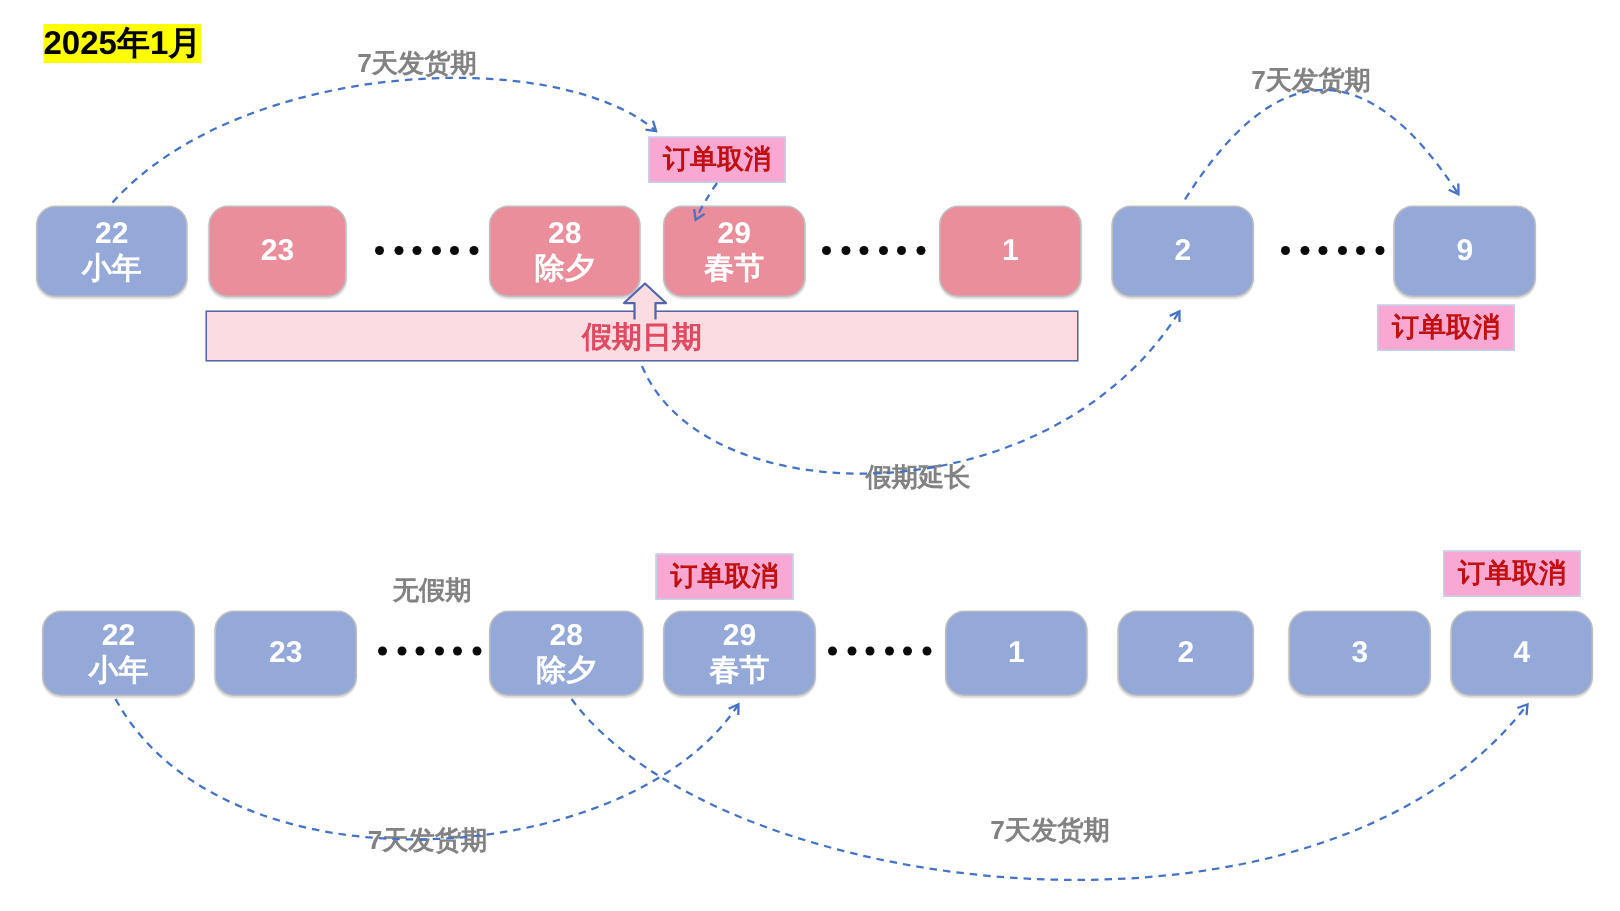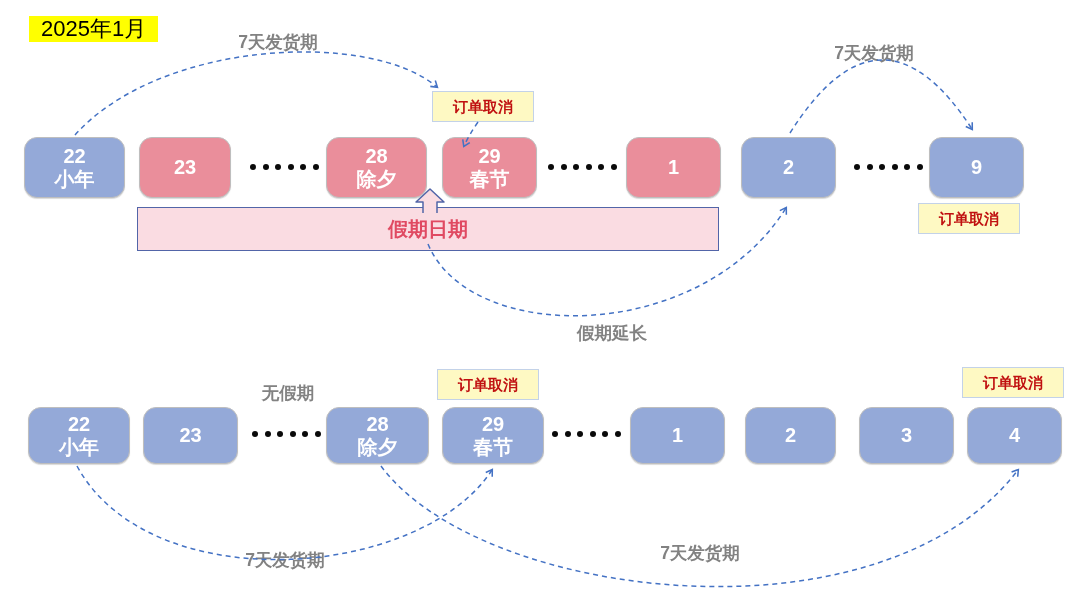--- a/index.html
+++ b/index.html
@@ -1,61 +1,61 @@
 <!DOCTYPE html>
 <html><head>
 <meta charset="utf-8">
 <style>
   html,body{margin:0;padding:0;background:#ffffff;}
   .stage{
     position:relative;width:1080px;height:607px;overflow:hidden;background:#ffffff;
     font-family:"Liberation Sans","DejaVu Sans",sans-serif;
   }
   .month{
-    position:absolute;background:#FFFF00;color:#000;font-weight:normal;
-    font-size:22px;line-height:26px;padding:0 12px;z-index:2;white-space:nowrap;
+    position:absolute;background:#FFFF00;color:#000;font-weight:bold;
+    font-size:22px;line-height:26px;padding:0 0;z-index:2;white-space:nowrap;
   }
   .glabel{
     position:absolute;transform:translateX(-50%);color:#828282;font-weight:bold;
     font-size:17.5px;white-space:nowrap;z-index:2;
   }
   .cancel{
-    position:absolute;background:#fef9c3;border:1px solid #C3D2E8;color:#C01010;
-    font-weight:bold;font-size:15px;line-height:27px;padding:1px 20px;z-index:2;white-space:nowrap;
+    position:absolute;background:#f9a8d4;border:1px solid #C3D2E8;color:#C01010;
+    font-weight:bold;font-size:18px;line-height:27px;padding:1px 9px;z-index:2;white-space:nowrap;
   }
   .box{
     position:absolute;height:61px;border-radius:13px;display:flex;flex-direction:column;
     justify-content:center;align-items:center;color:#ffffff;font-weight:bold;
     font-size:20px;line-height:23px;border:1px solid #BEBEBE;box-sizing:border-box;
     box-shadow:0 1px 1px rgba(0,0,0,0.15);z-index:2;
   }
   .box.short{height:57px;}
   .box.blue{background:#94A9D8;}
   .box.pink{background:#EA8E9B;}
   .box .n:empty{display:none;}
   .banner{
-    position:absolute;left:137px;top:207px;width:582px;height:44px;background:#FADCE2;
+    position:absolute;left:137px;top:207px;width:582px;height:34px;background:#FADCE2;
     border:1.5px solid #5265A8;box-sizing:border-box;display:flex;align-items:center;
     justify-content:center;z-index:1;
   }
   .banner span{color:#E04A62;font-weight:bold;font-size:20px;}
   .dots{position:absolute;display:flex;gap:6.5px;align-items:center;z-index:2;}
   .dots i{width:6px;height:6px;background:#0a0a0a;border-radius:50%;display:block;}
   svg.overlay{position:absolute;left:0;top:0;z-index:3;pointer-events:none;}
 </style>
 </head>
 <body>
 
 <div class="stage">
 
   <div class="month" style="left:29px;top:16px;">2025年1月</div>
 
   <div class="glabel" style="left:278px;top:30px;">7天发货期</div>
   <div class="glabel" style="left:874px;top:41px;">7天发货期</div>
-  <div class="glabel" style="left:612px;top:321px;">假期延长</div>
+  <div class="glabel" style="left:612px;top:306px;">假期延长</div>
   <div class="glabel" style="left:288px;top:381px;">无假期</div>
   <div class="glabel" style="left:285px;top:548px;">7天发货期</div>
   <div class="glabel" style="left:700px;top:541px;">7天发货期</div>
 
   <div class="cancel" style="left:432px;top:91px;">订单取消</div>
   <div class="cancel" style="left:918px;top:203px;">订单取消</div>
   <div class="cancel" style="left:437px;top:369px;">订单取消</div>
   <div class="cancel" style="left:962px;top:367px;">订单取消</div>
 
   <div class="banner">

